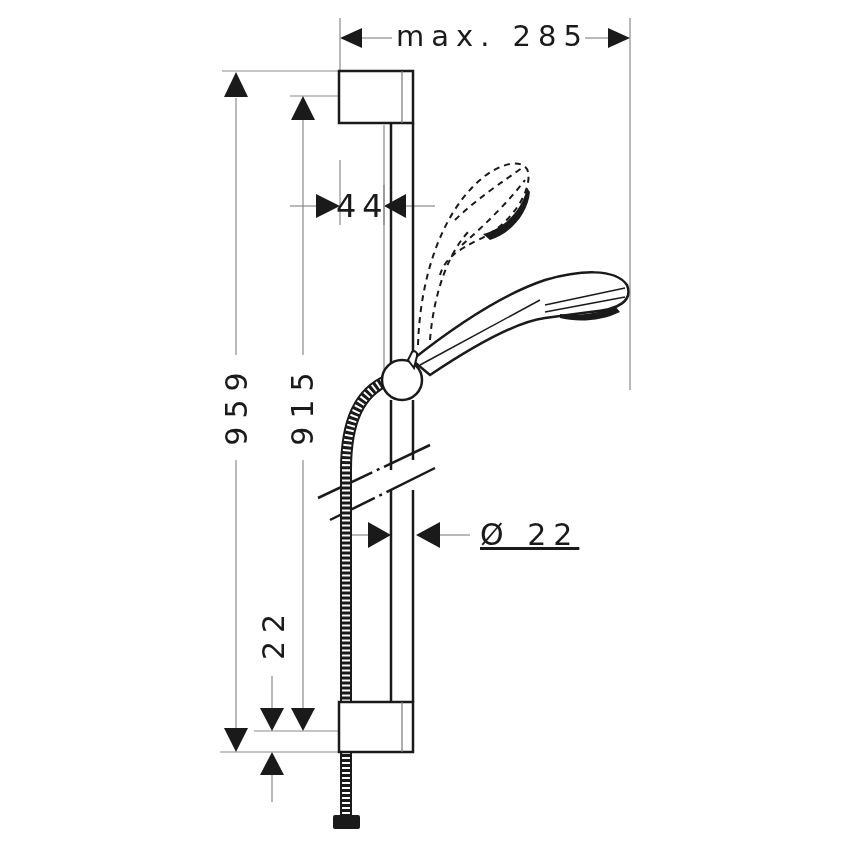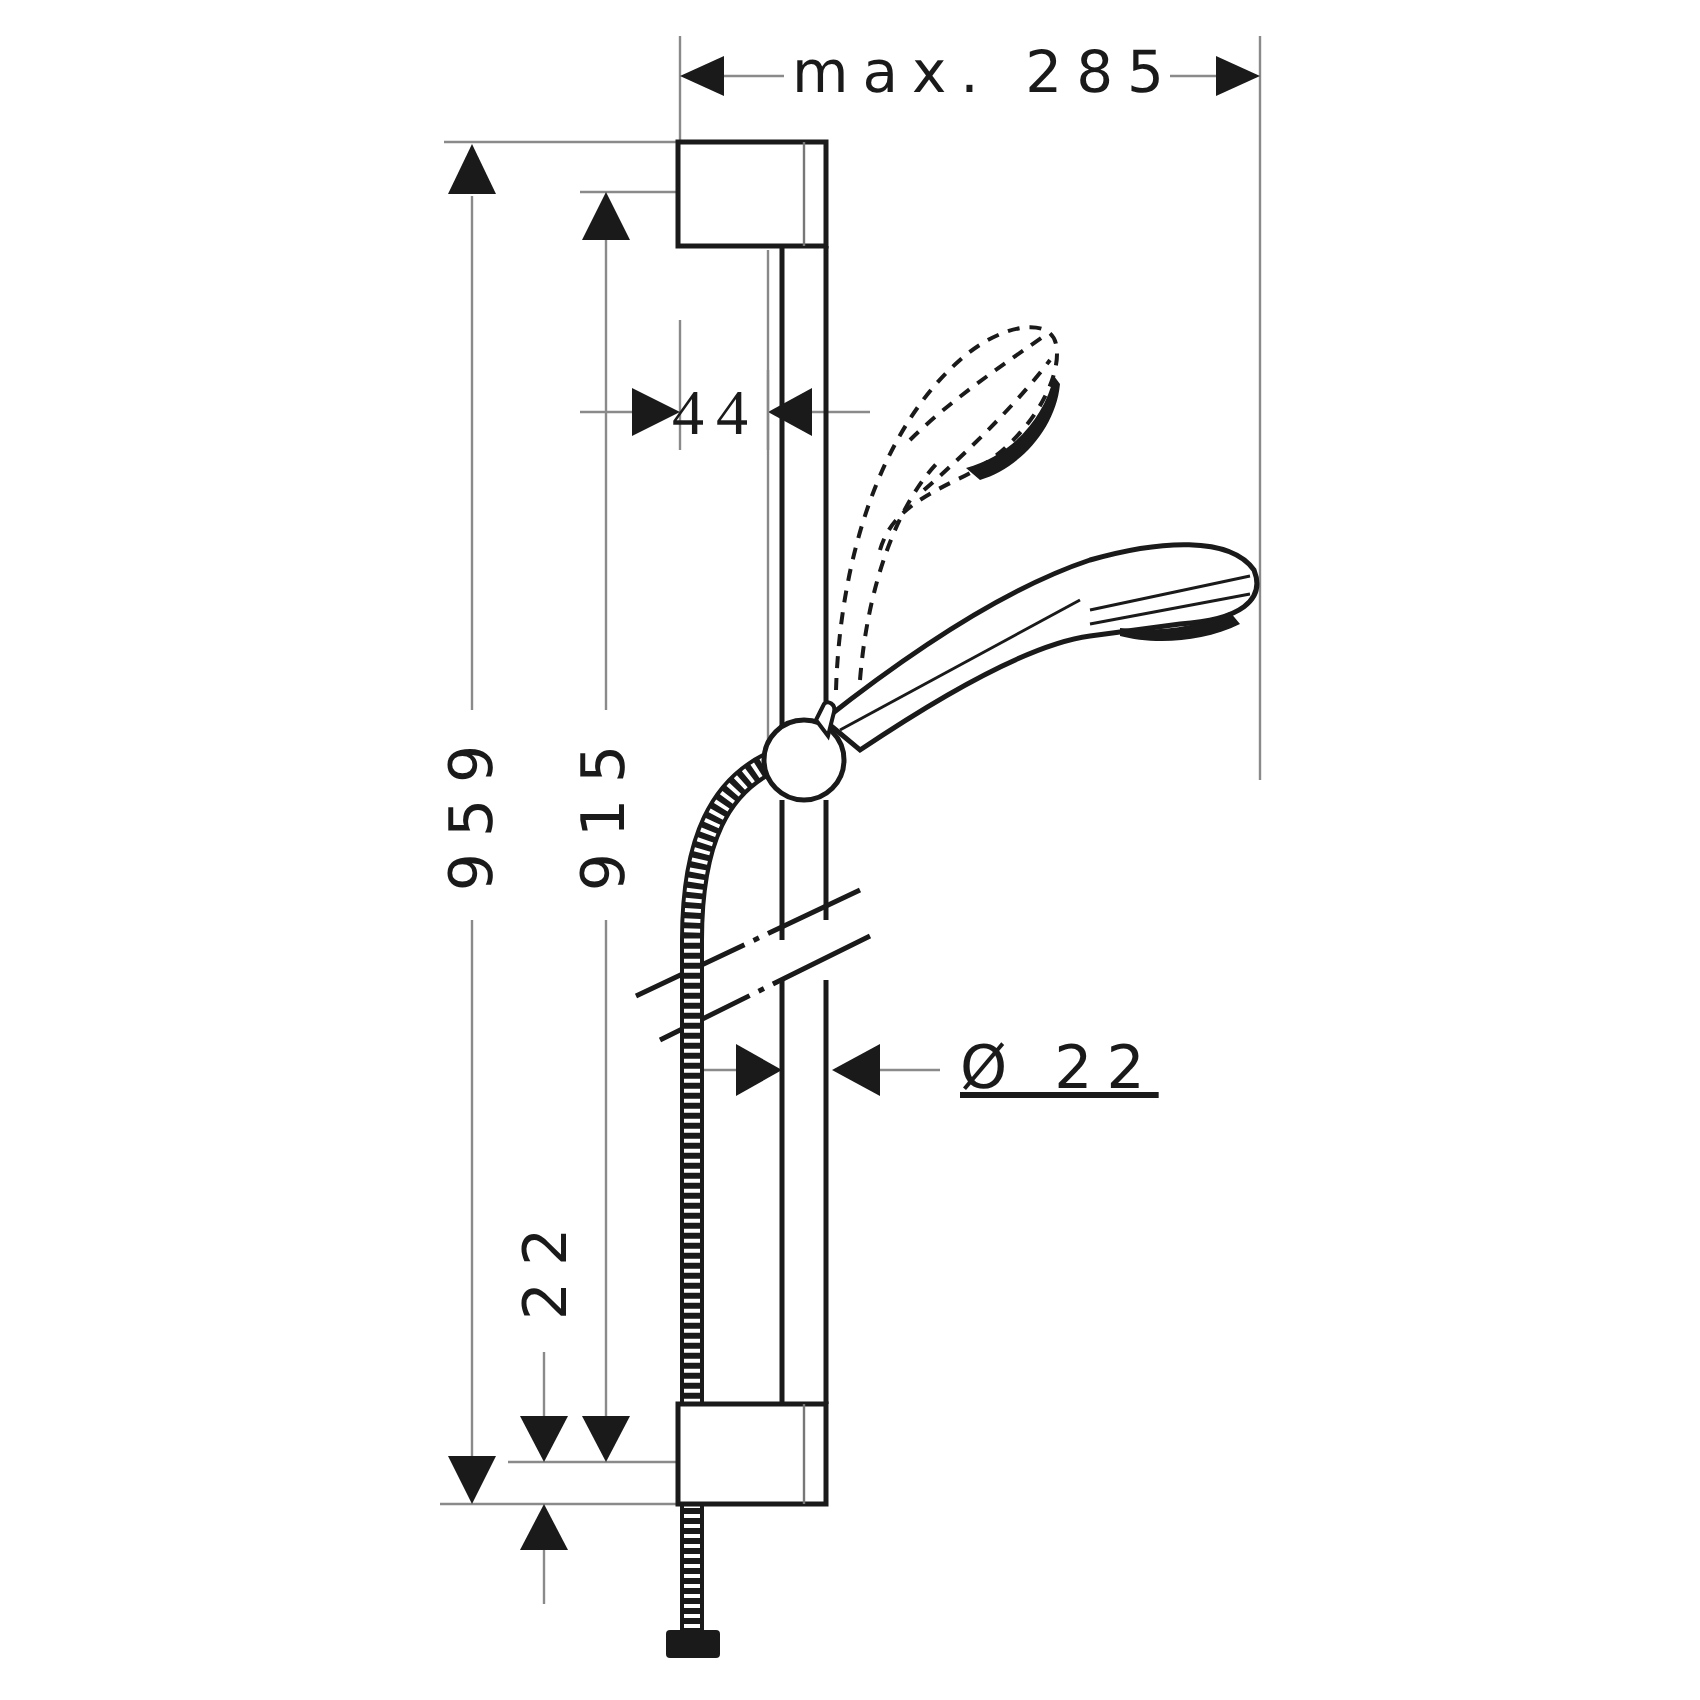--- a/index.html
+++ b/index.html
@@ -135,21 +135,21 @@
     <path d="M 560 318 C 575 322, 600 322, 620 312 L 615 306 C 598 314, 578 316, 560 314 Z" fill="#1a1a1a"></path>
 
     <g stroke="#1a1a1a" stroke-width="2.5" fill="#fff">
       <circle cx="402" cy="380" r="20"></circle>
       <path d="M 408 360 L 412 352 C 414 350, 418 352, 417 356 L 414 368 Z" stroke-width="2"></path>
     </g>
   </svg>
 
   <div class="dim-label" style="left:396px; top:22px; font-size:29px; letter-spacing:7px;">max. 285</div>
 
-  <div class="dim-label" style="left:336px; top:190px; font-size:32px; letter-spacing:6px;font-family:Liberation Serif, serif;">44</div>
+  <div class="dim-label" style="left:336px; top:190px; font-size:32px; letter-spacing:6px;">44</div>
 
   <div class="dim-label vert" style="left:192px; top:390px; width:90px; text-align:center;">959</div>
 
   <div class="dim-label vert" style="left:258px; top:390px; width:90px; text-align:center;">915</div>
 
   <div class="dim-label vert" style="left:246px; top:618px; width:56px; text-align:center;">22</div>
 
   <div class="dim-label" style="left:480px; top:520px; font-size:30px; letter-spacing:7px;text-decoration:underline;">Ø 22</div>
 </div>
 

